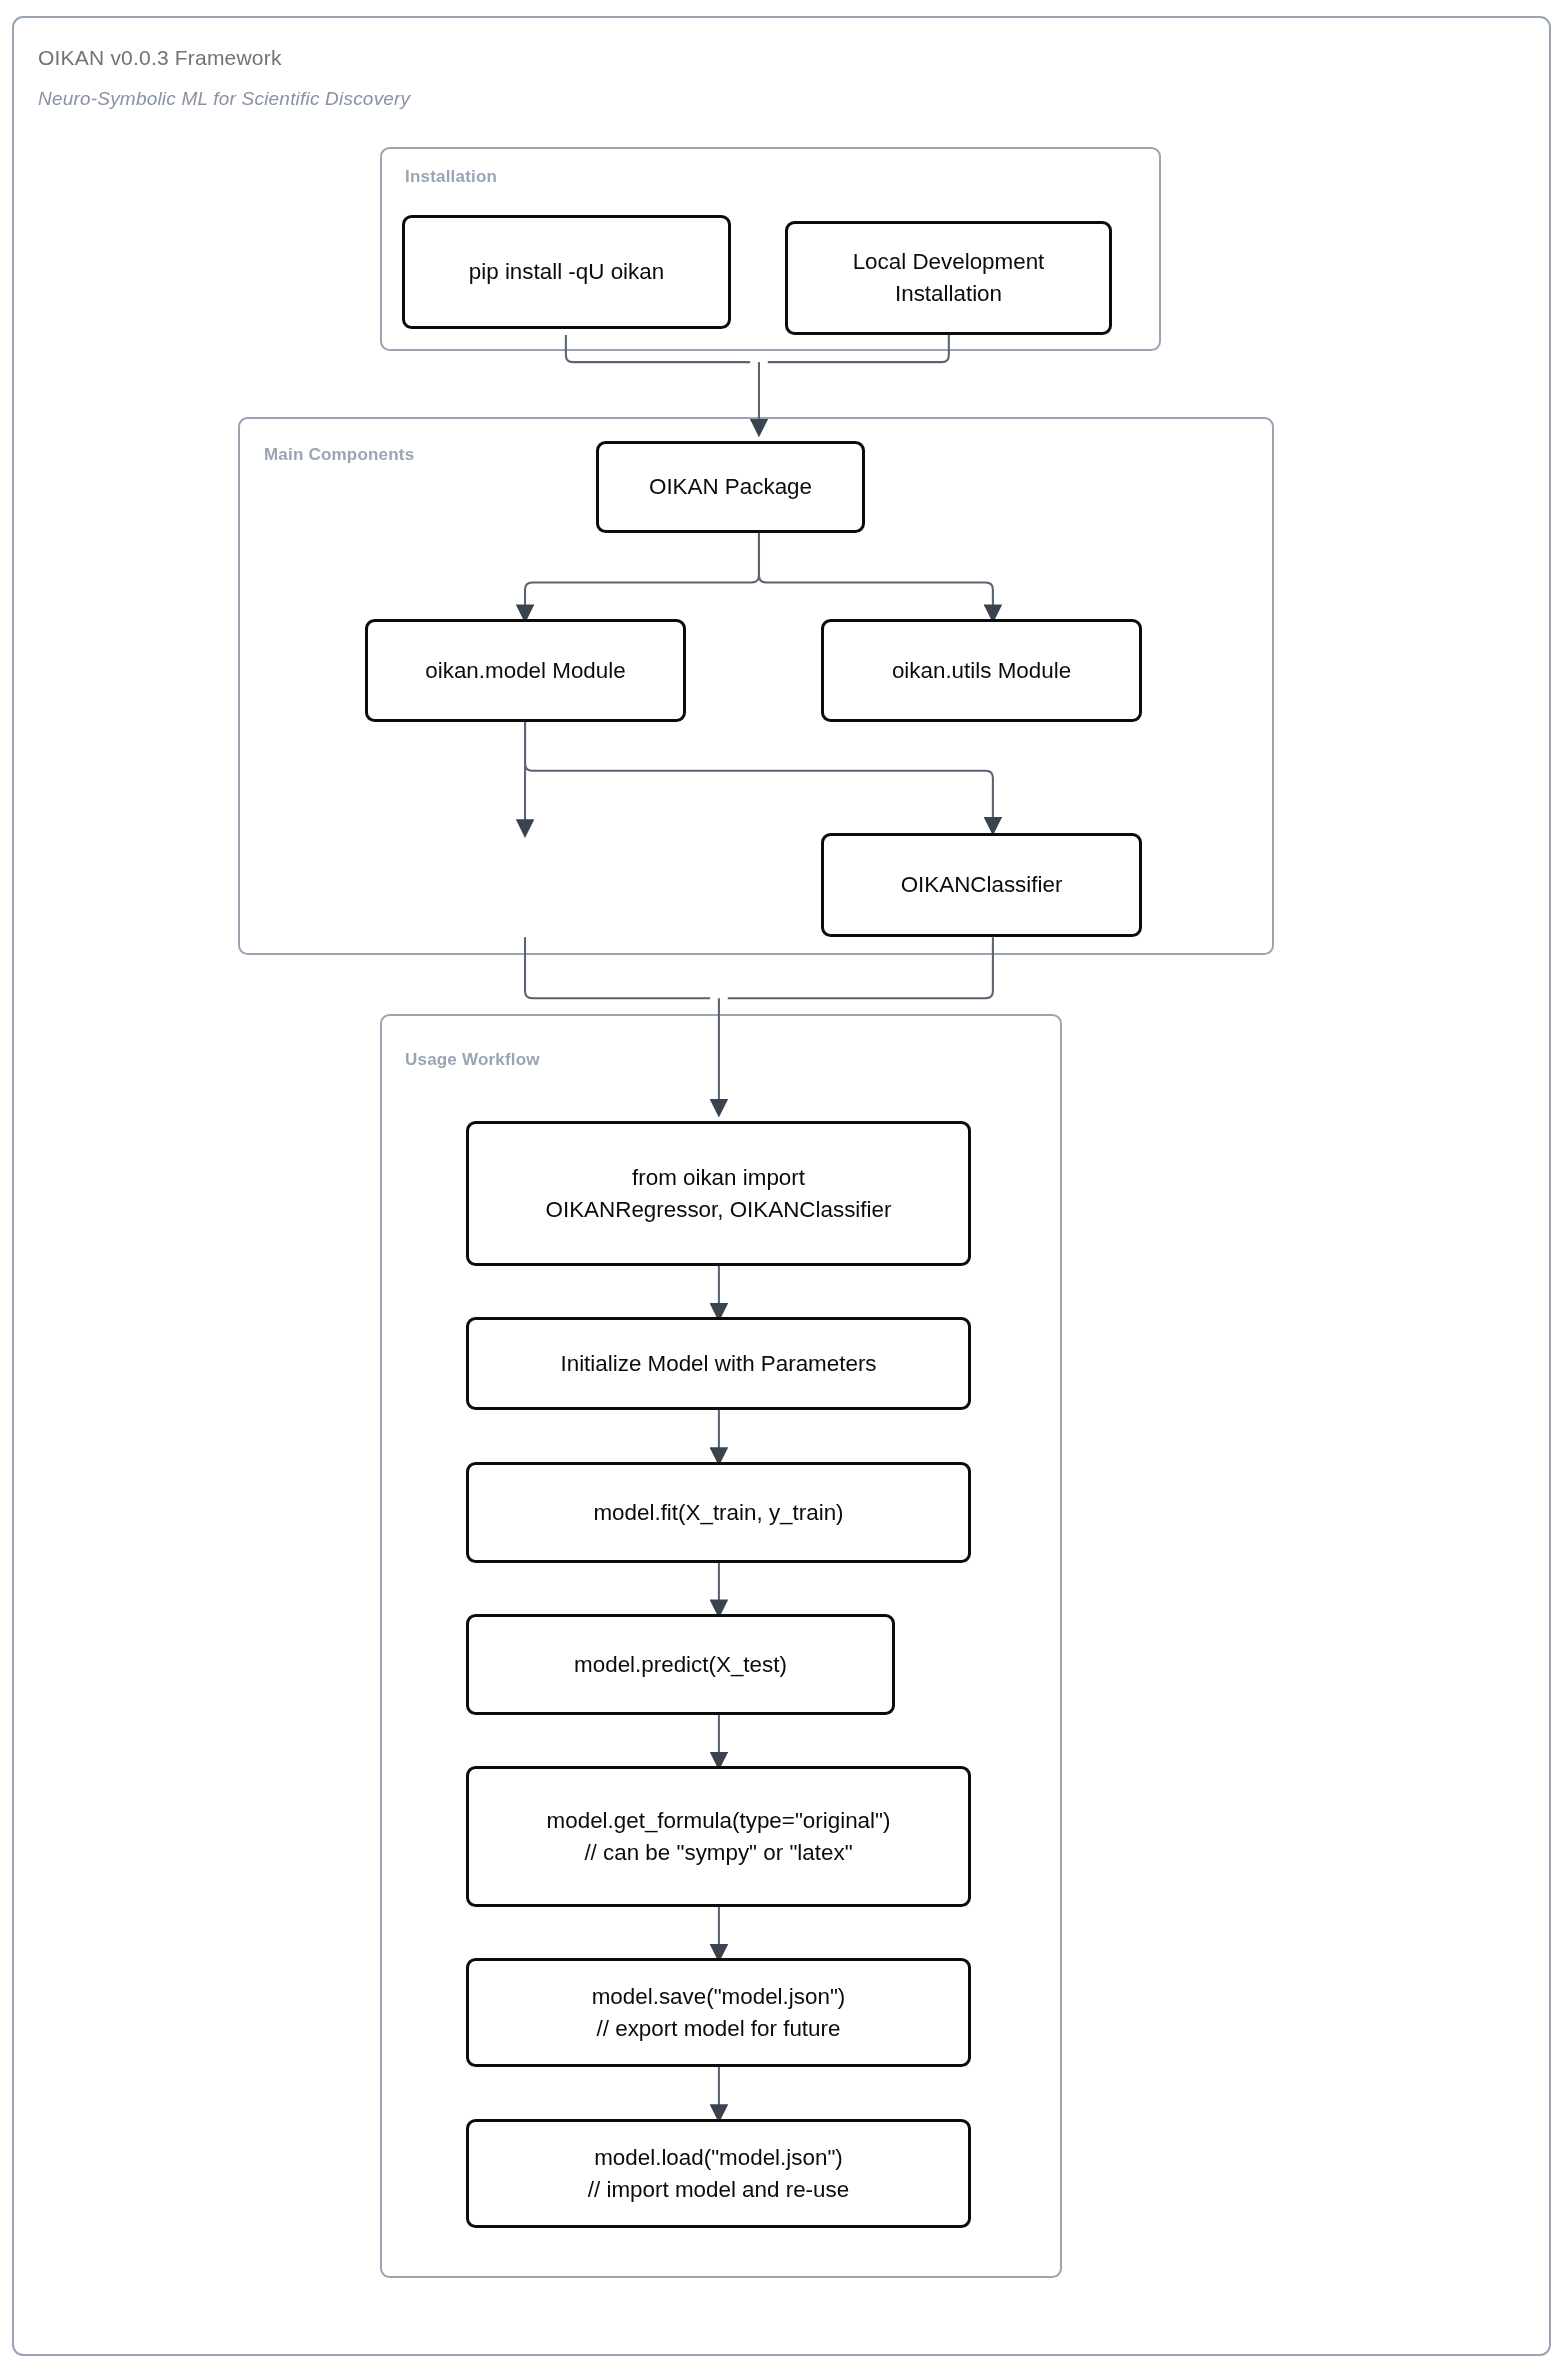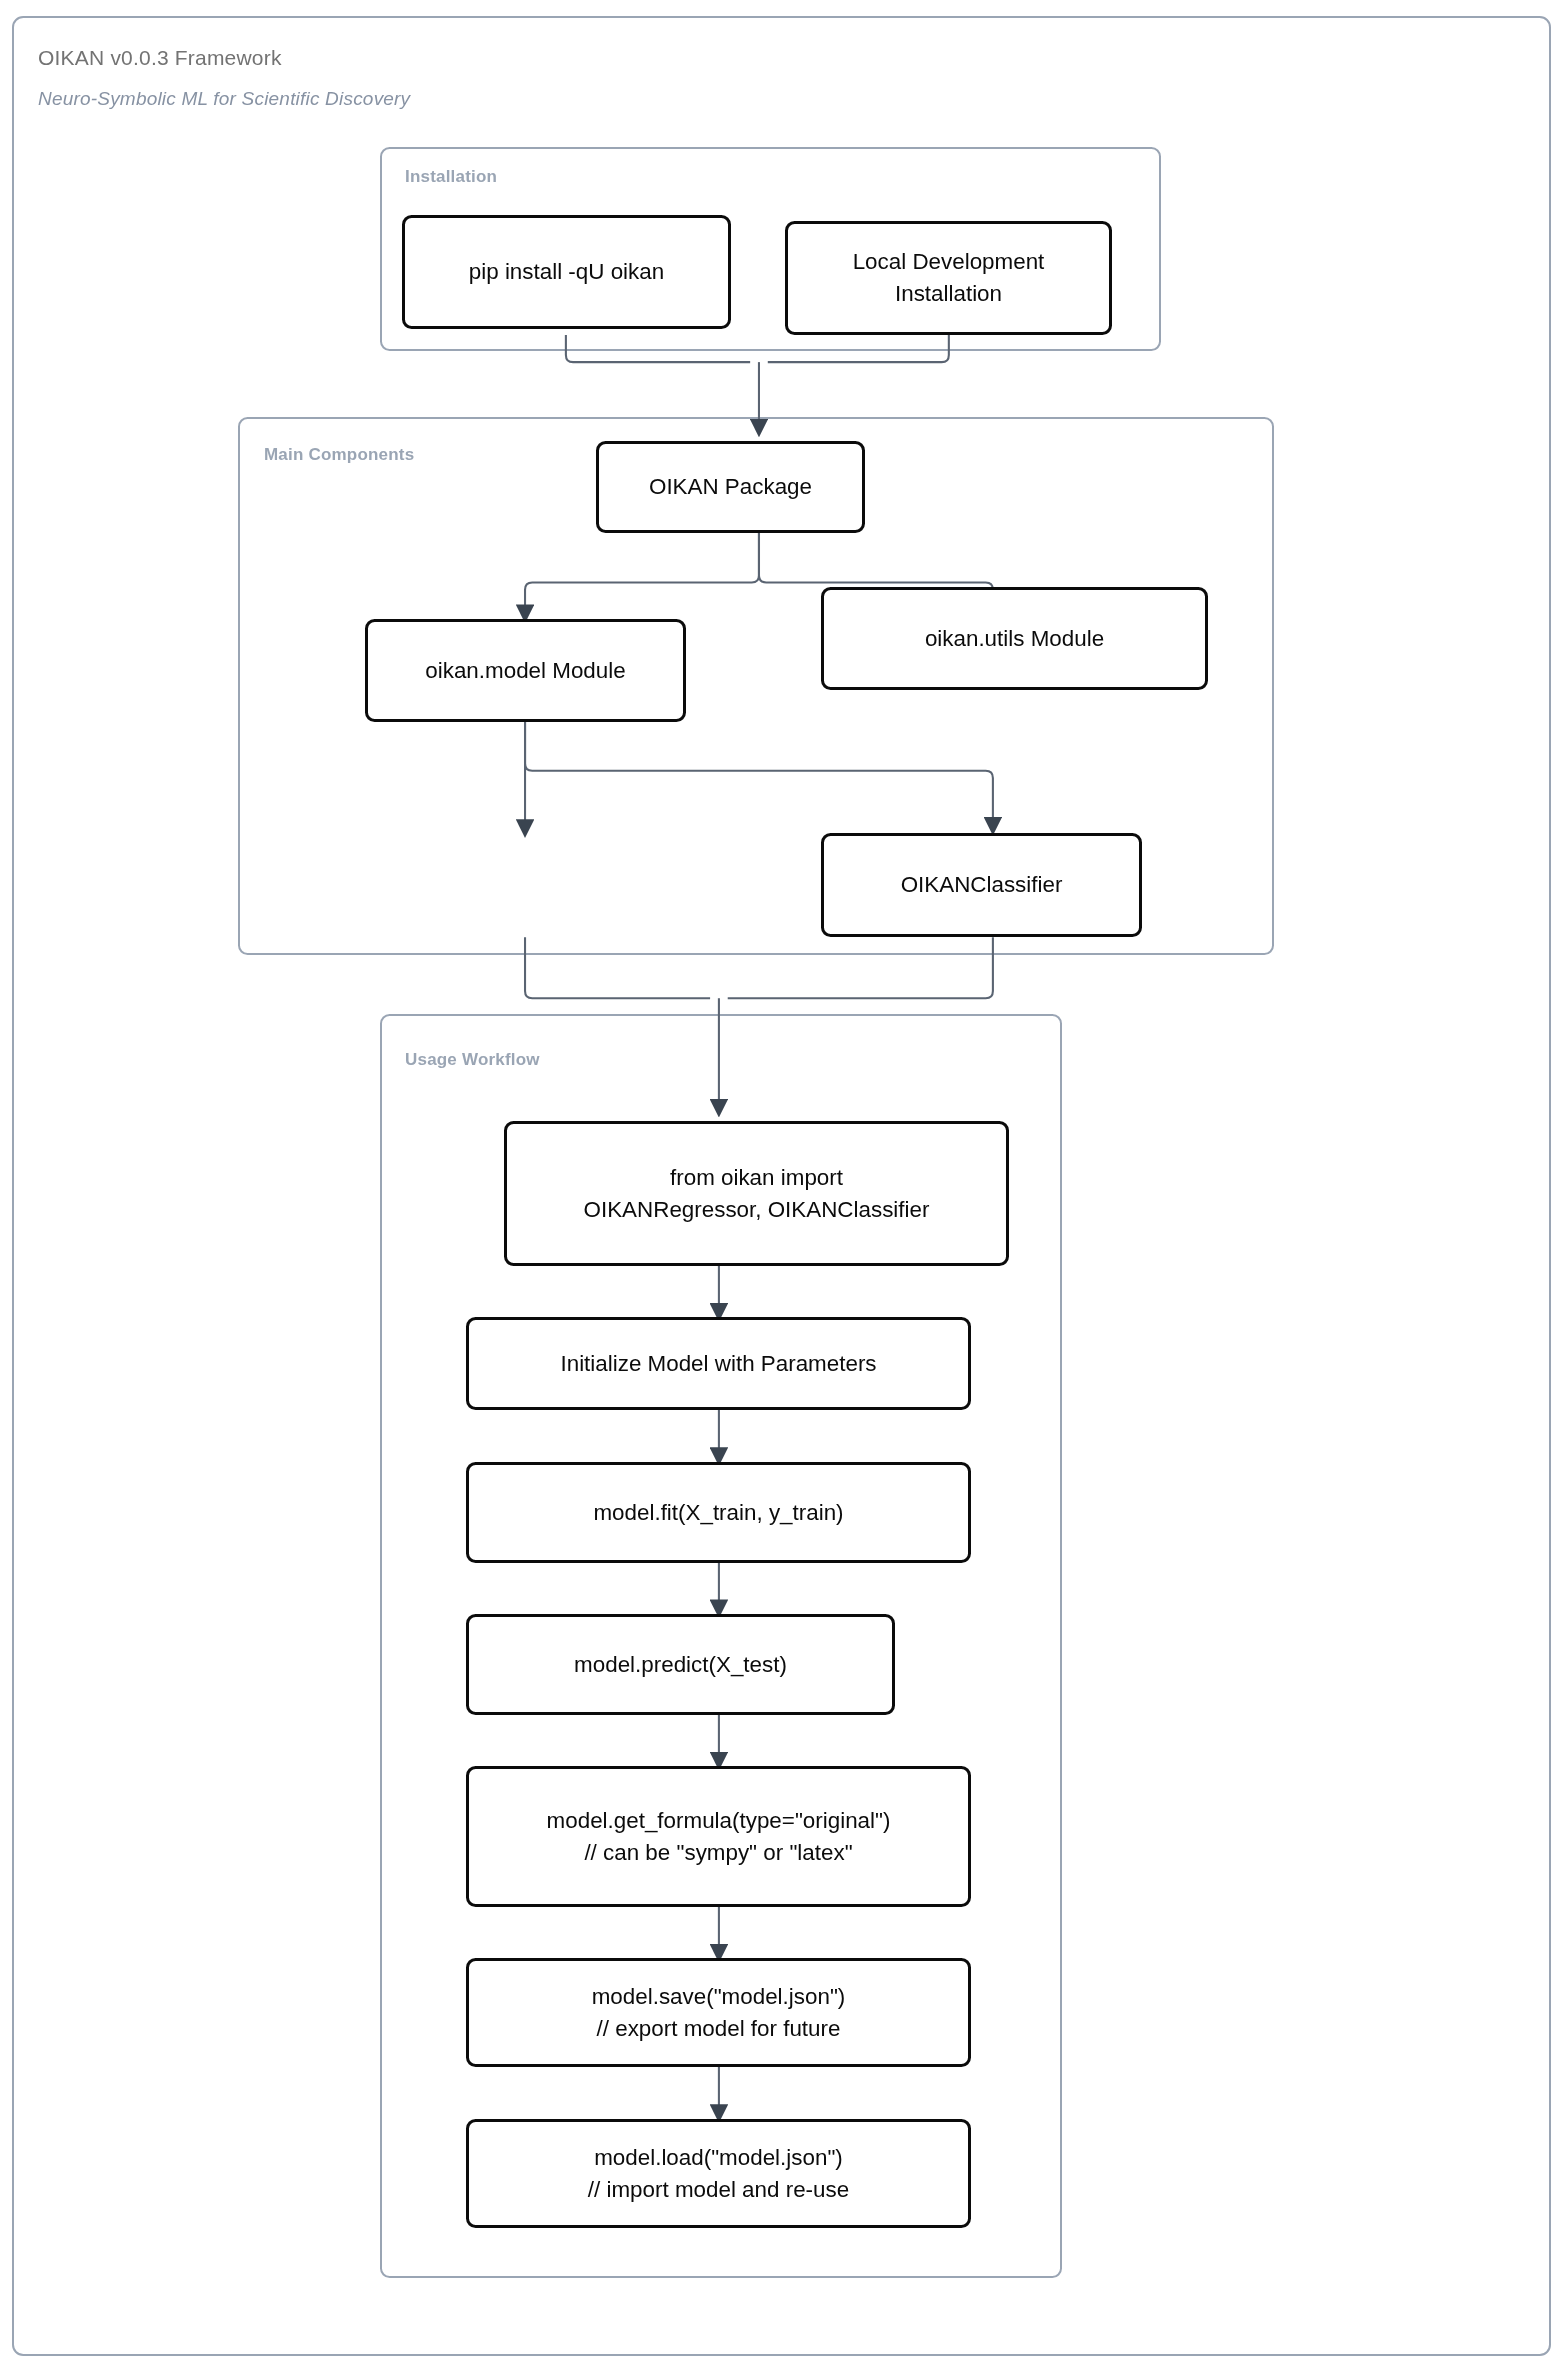--- a/index.html
+++ b/index.html
@@ -122,34 +122,34 @@
         <span class="ln">OIKAN Package</span>
       </span>
   </div>
 
   <div class="node" style="left:365px;top:619px;width:321px;height:103px;">
     <span>
         <span class="ln">oikan.model Module</span>
       </span>
   </div>
 
-  <div class="node" style="left:821px;top:587px;width:387px;height:103px;">
+  <div class="node" style="left:821px;top:619px;width:321px;height:103px;">
     <span>
         <span class="ln">oikan.utils Module</span>
       </span>
   </div>
 
 
   <div class="node" style="left:821px;top:833px;width:321px;height:104px;">
     <span>
         <span class="ln">OIKANClassifier</span>
       </span>
   </div>
 
-  <div class="node" style="left:466px;top:1121px;width:505px;height:145px;margin-left:38px;">
+  <div class="node" style="left:466px;top:1121px;width:505px;height:145px;">
     <span>
       <span class="ln">from oikan import</span>
       <span class="ln">OIKANRegressor, OIKANClassifier</span>
     </span>
   </div>
 
   <div class="node" style="left:466px;top:1317px;width:505px;height:93px;">
     <span>
         <span class="ln">Initialize Model with Parameters</span>
       </span>

